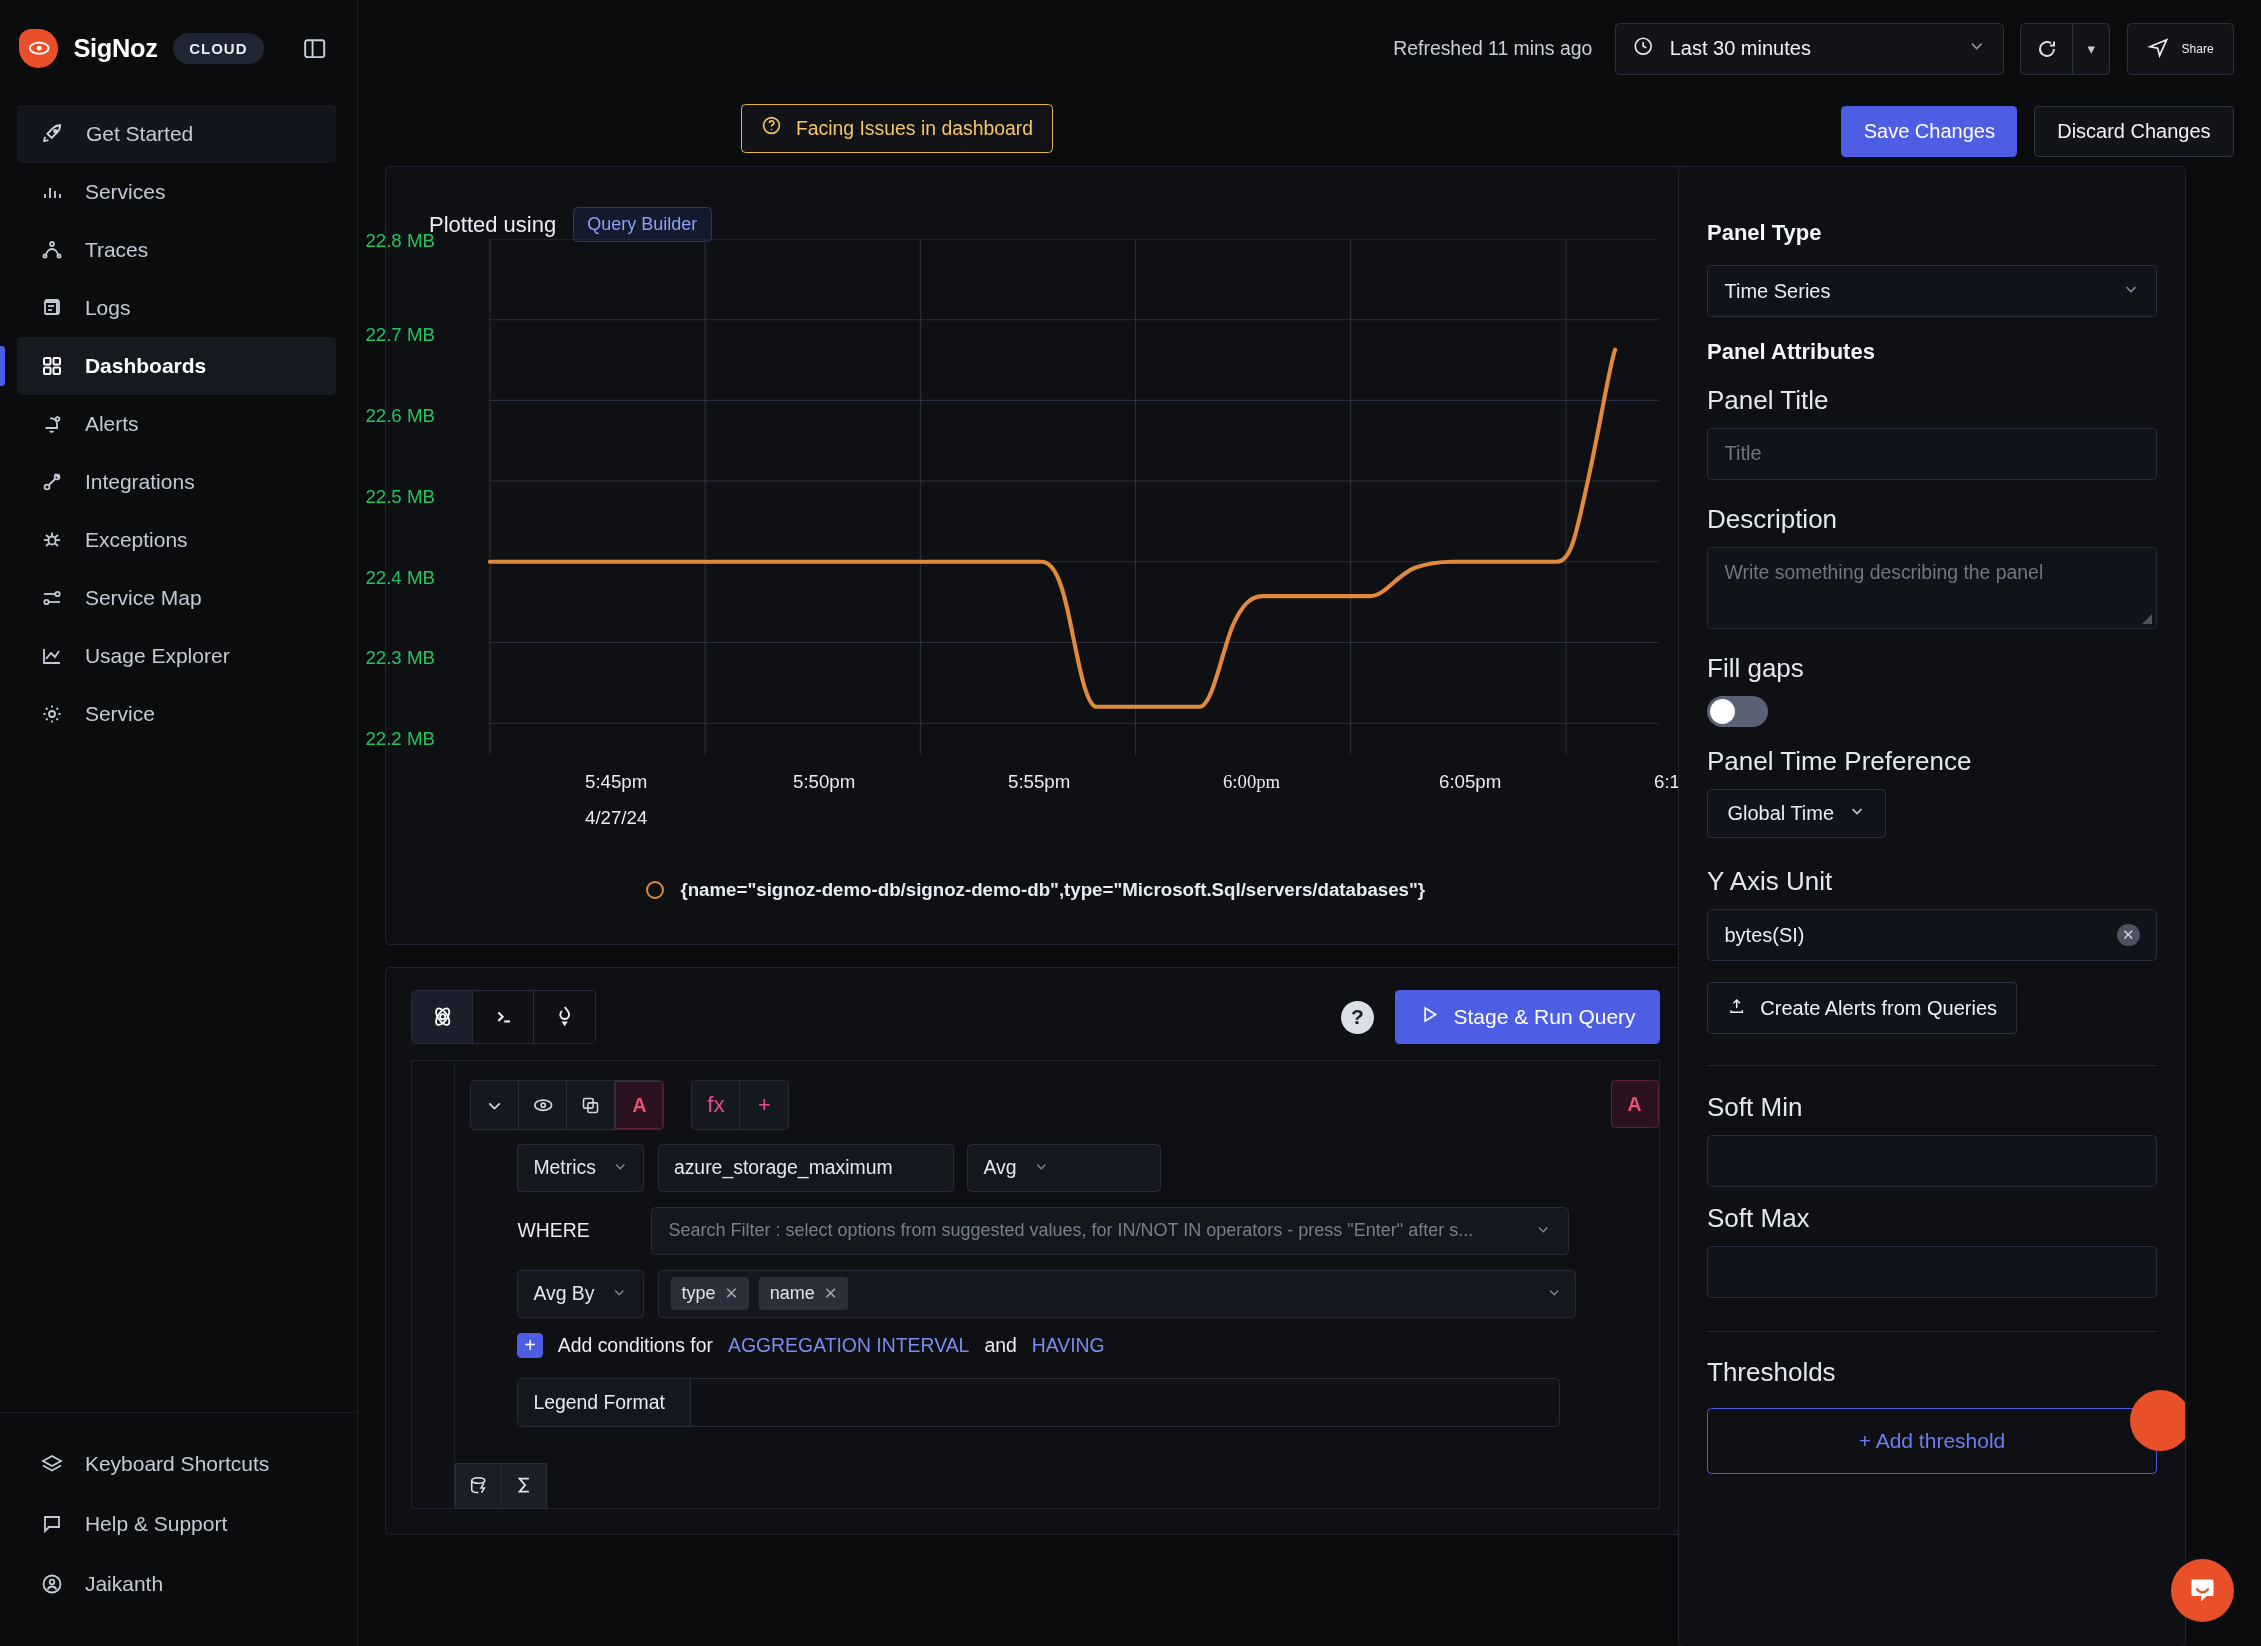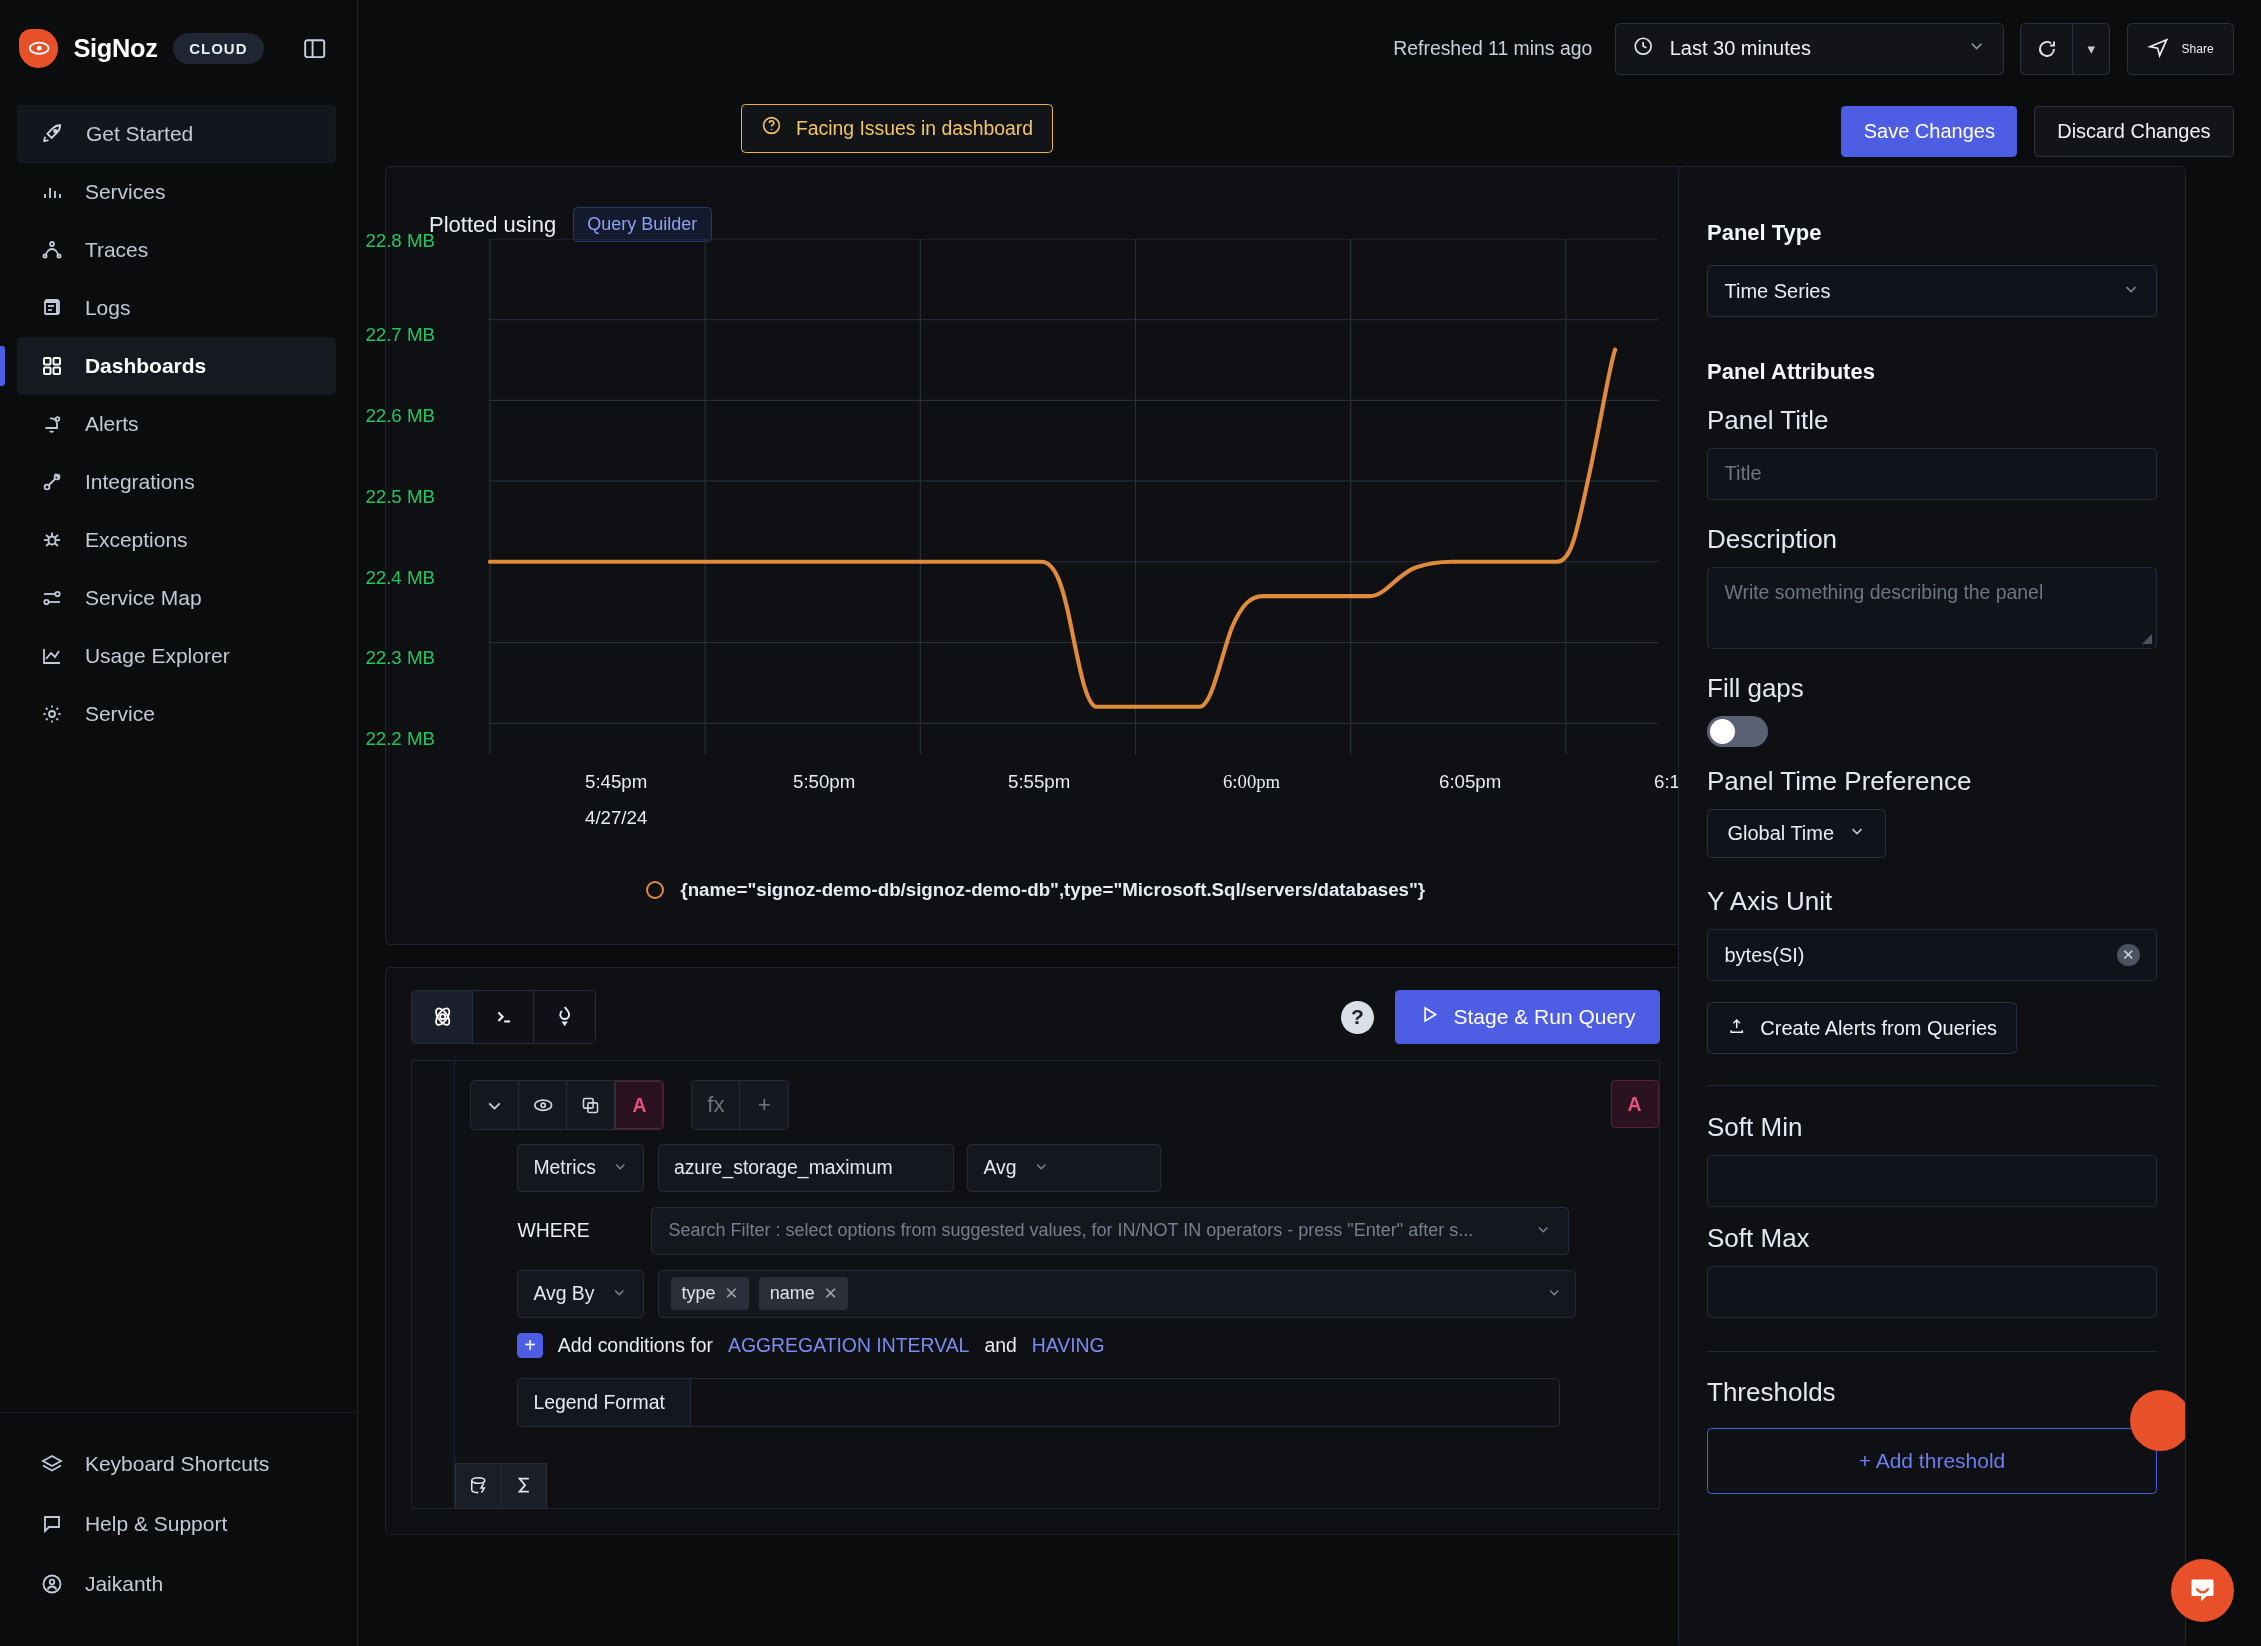--- a/index.html
+++ b/index.html
@@ -173,21 +173,21 @@
     color:#fff; font-size: 21px; font-family:inherit;
   }
   .qb-body { margin: 16.5px 25.4px 0 25.4px; border:0.7px solid #1e2330; border-top:0.7px solid #1e2330; position:relative; height: 449px; }
   .qb-accent { position:absolute; left:0; top:0; bottom:0; width: 43px; background:#0f1117; border-right:0.7px solid #1e2330; }
   .qrow-tools { display:flex; align-items:center; gap: 0; padding: 19.4px 0 0 43px; }
   .tool-grp { display:flex; border:0.7px solid #272c38; border-radius:4.5px; overflow:hidden; margin-left: 15px;}
   .tool-grp > div { width: 48px; height: 48px; display:flex; align-items:center; justify-content:center; background:#15181f; border-right:0.7px solid #272c38; font-size:19.4px; color:#cfd6e2;}
   .tool-grp > div:last-child { border-right:none; }
   .tool-grp > div.badge-a { background:#2b1220; color:#e8527a; border:0.7px solid #5c2036; font-weight:600;}
   .tool-grp2 { display:flex; border:0.7px solid #272c38; border-radius:4.5px; overflow:hidden; margin-left: 27px;}
-  .tool-grp2 > div { width: 48px; height: 48px; display:flex; align-items:center; justify-content:center; background:#15181f; border-right:0.7px solid #272c38; font-size:22.4px; color:#737373;}
+  .tool-grp2 > div { width: 48px; height: 48px; display:flex; align-items:center; justify-content:center; background:#15181f; border-right:0.7px solid #272c38; font-size:22.4px; color:#ec4899;}
   .tool-grp2 > div:last-child { border-right:none; }
   .badge-a-right {
     position:absolute; right: 0px; top: 19.4px;
     width: 48px; height: 48px; display:flex; align-items:center; justify-content:center;
     background:#2b1220; color:#e8527a; border:0.7px solid #5c2036; border-radius:4.5px; font-weight:600; font-size:19.4px;
   }
   .qform { padding: 13.5px 0 0 105px; }
   .frow { display:flex; align-items:center; gap: 13.5px; margin-bottom: 15px; }
   .sel-box {
     display:flex; align-items:center;
@@ -761,21 +761,21 @@
                 </div>
               </div>
             </div>
           </div>
 
         </div>
       </div>
 
       <div class="right-panel">
         <div class="rp-h mb">Panel Type</div>
-        <div class="rp-select" style="margin-bottom:42px;">
+        <div class="rp-select" style="margin-bottom:22px;">
           <span>Time Series</span>
           <span class="chev">
             <svg width="18" height="18" viewBox="0 0 24 24" fill="none" stroke="#7e8698" stroke-width="2">
                 <polyline points="6,9.5 12,15.5 18,9.5"></polyline>
               </svg>
           </span>
         </div>
 
         <div class="rp-h mb">Panel Attributes</div>
 

